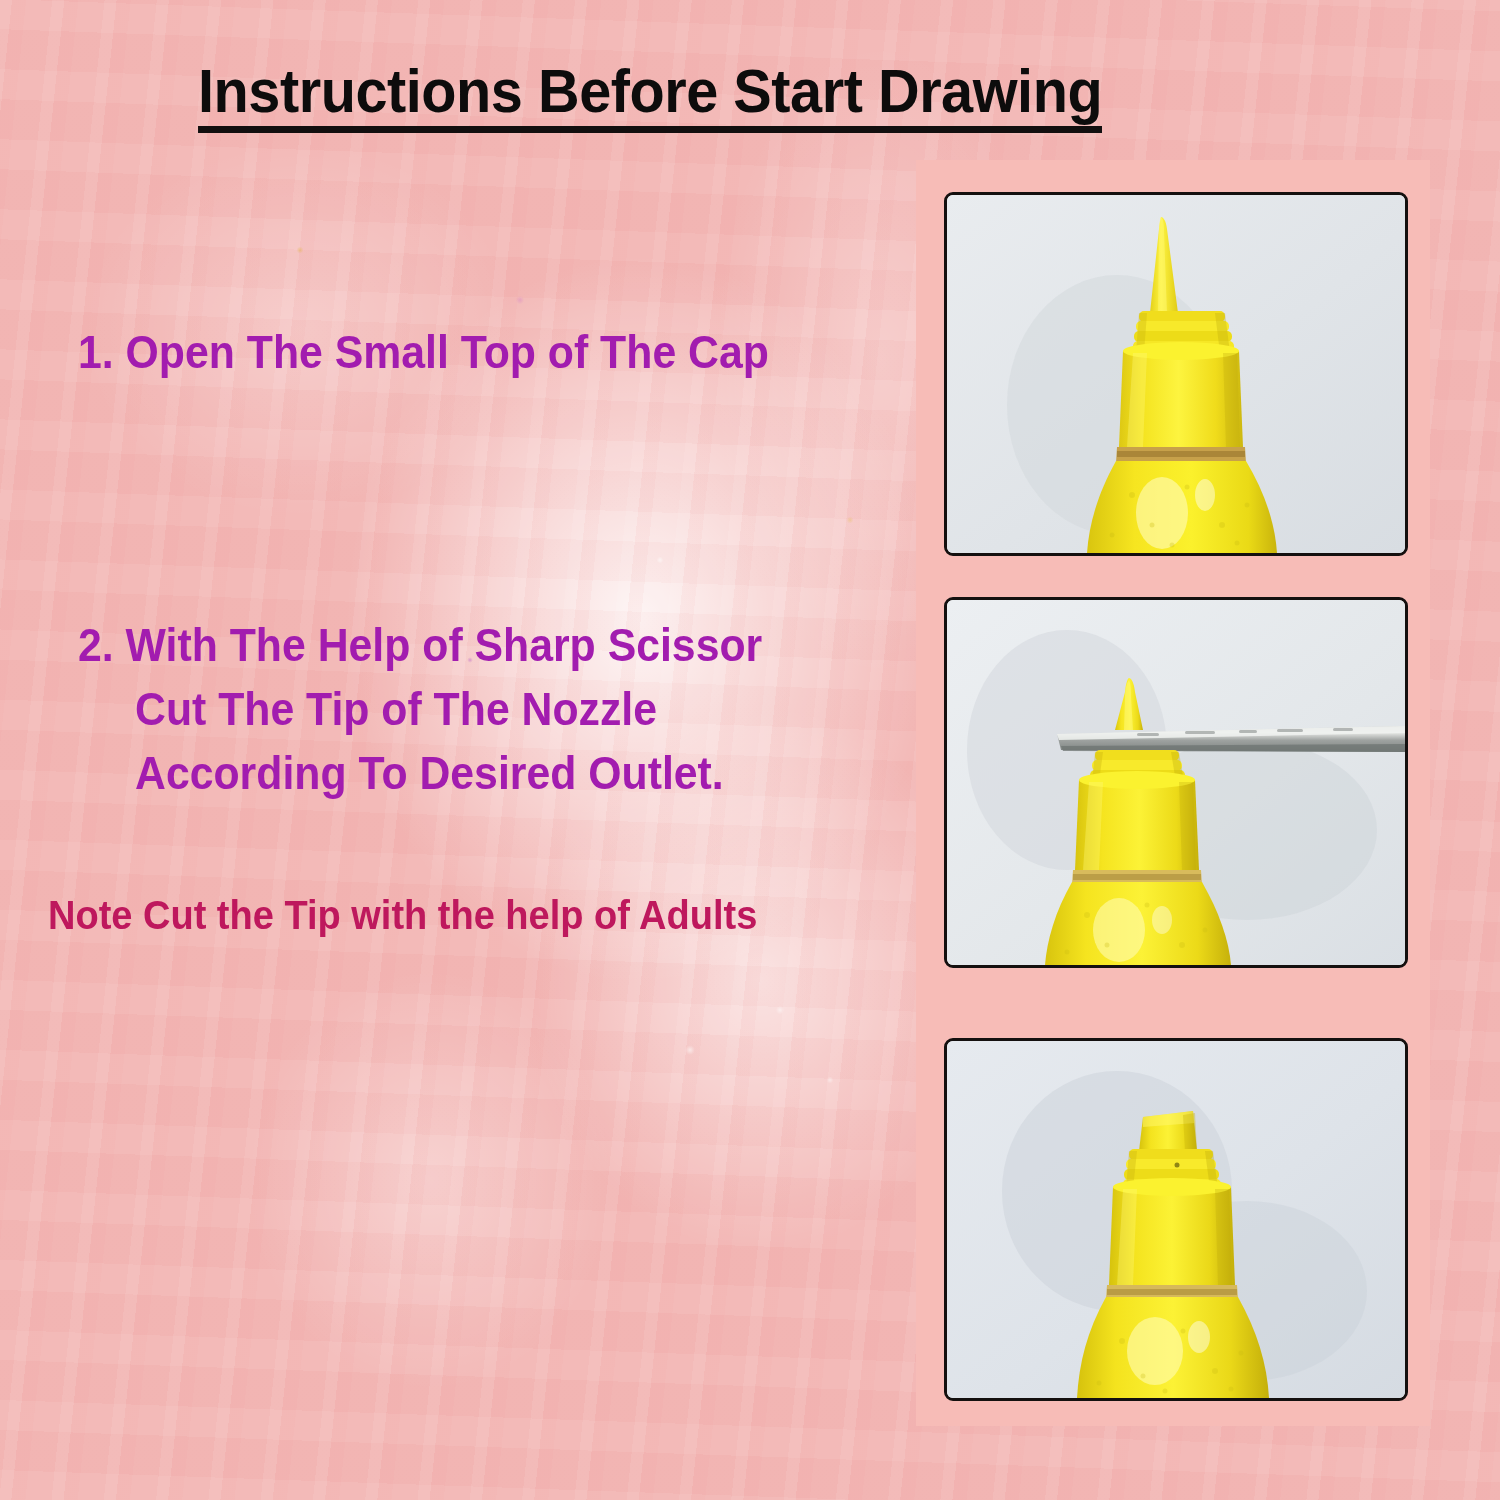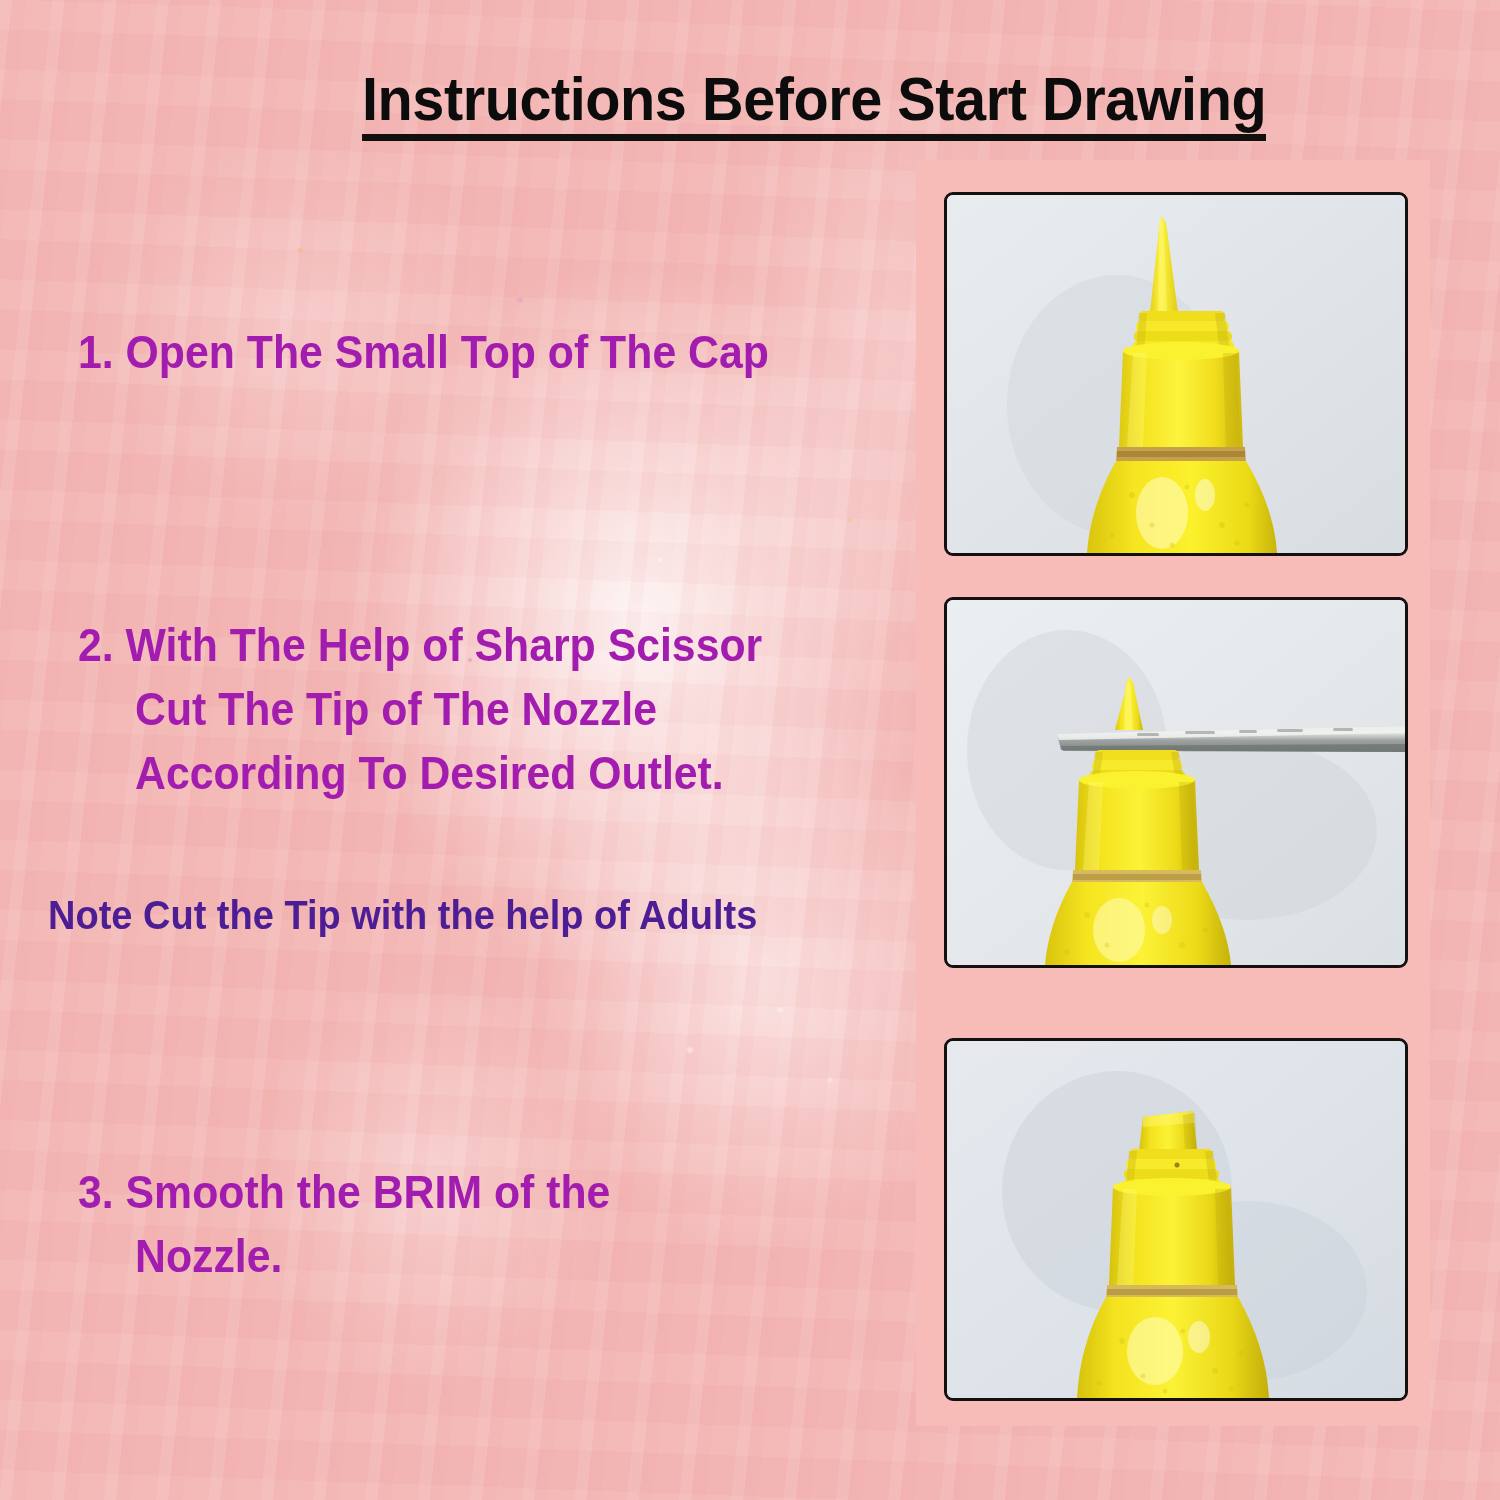--- a/index.html
+++ b/index.html
@@ -35,21 +35,21 @@
       radial-gradient(circle 6px at 520px 300px, rgba(210,120,200,.35), rgba(0,0,0,0) 70%),
       radial-gradient(circle 4px at 470px 660px, rgba(180,90,200,.45), rgba(0,0,0,0) 70%),
       radial-gradient(circle 5px at 850px 520px, rgba(230,190,70,.35), rgba(0,0,0,0) 70%),
       radial-gradient(circle 7px at 690px 1050px, rgba(255,255,255,.55), rgba(0,0,0,0) 70%),
       radial-gradient(circle 6px at 780px 1010px, rgba(255,255,255,.50), rgba(0,0,0,0) 70%),
       radial-gradient(circle 5px at 830px 1080px, rgba(255,255,255,.45), rgba(0,0,0,0) 70%),
       radial-gradient(circle 5px at 660px 560px, rgba(255,255,255,.55), rgba(0,0,0,0) 70%);
   }
 
   
-  #title-wrap{position:absolute;left:0;top:68px;width:1300px;text-align:right;}
+  #title-wrap{position:absolute;left:0;top:60px;width:1300px;text-align:center;}
   #title{
     display:inline-block;
     font-size:62px;line-height:1;
     font-weight:700;color:#0d0c0c;
     letter-spacing:-0.5px;
     transform:scaleX(.93);transform-origin:center;
     border-bottom:7px solid #120f0f;
     padding-bottom:4px;
     white-space:nowrap;
   }
@@ -61,21 +61,21 @@
     display:block;
     font-size:46px;line-height:64px;
     transform:scaleX(.93);transform-origin:left center;
     white-space:nowrap;
   }
   #step1{left:78px;top:320px;}
   #step2{left:78px;top:613px;}
   #step2 .ln+.ln{margin-left:57px;}
   #note{
     position:absolute;left:48px;top:888px;
-    color:#4c1d95;font-weight:700;
+    color:#be185d;font-weight:700;
   }
   #note .ln{
     display:block;font-size:40px;line-height:54px;
     transform:scaleX(.95);transform-origin:left center;white-space:nowrap;
   }
   #step3{left:78px;top:1160px;}
   #step3 .ln+.ln{margin-left:57px;}
 
   
   #panel{
@@ -114,24 +114,20 @@
     <div class="step" id="step2">
       <span class="ln">2. With The Help of Sharp Scissor</span>
       <span class="ln">Cut The Tip of The Nozzle</span>
       <span class="ln">According To Desired Outlet.</span>
     </div>
 
     <div id="note">
       <span class="ln">Note Cut the Tip with the help of Adults</span>
     </div>
 
-    <div class="step" id="step3">
-      <span class="ln">3. Smooth the BRIM of the</span>
-      <span class="ln">Nozzle.</span>
-    </div>
   </div>
 
   <div id="panel">
 
     <div class="shot" id="shot1">
       <svg viewBox="0 0 458 358" preserveAspectRatio="none">
         <defs>
           <linearGradient id="bg1" x1="0" y1="0" x2="1" y2="1">
             <stop offset="0%" stop-color="#e9ecef"></stop>
             <stop offset="55%" stop-color="#e0e4e8"></stop>

